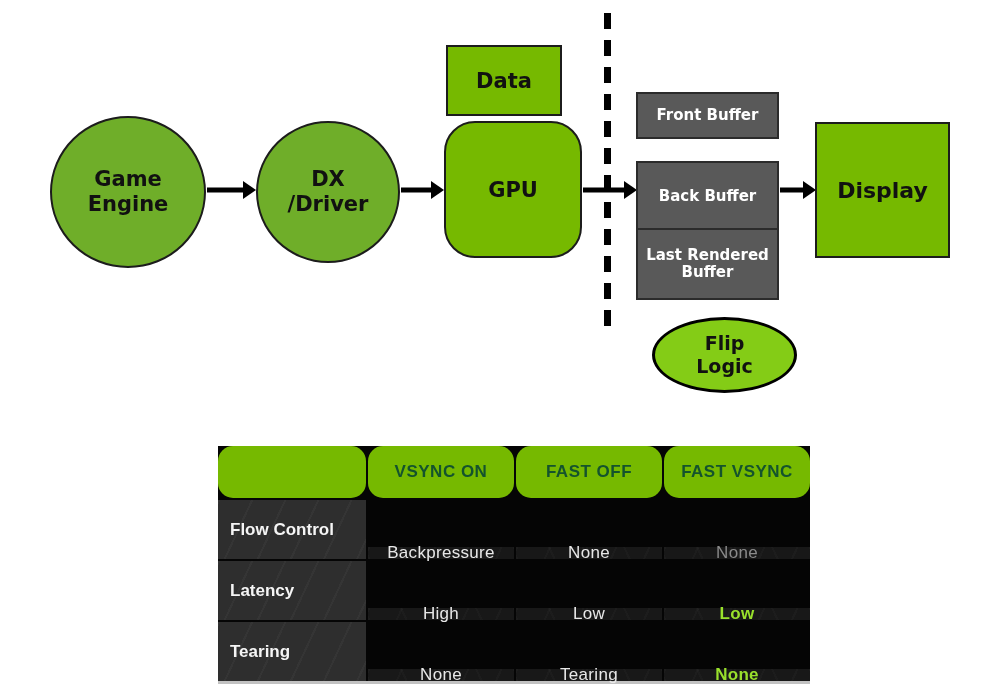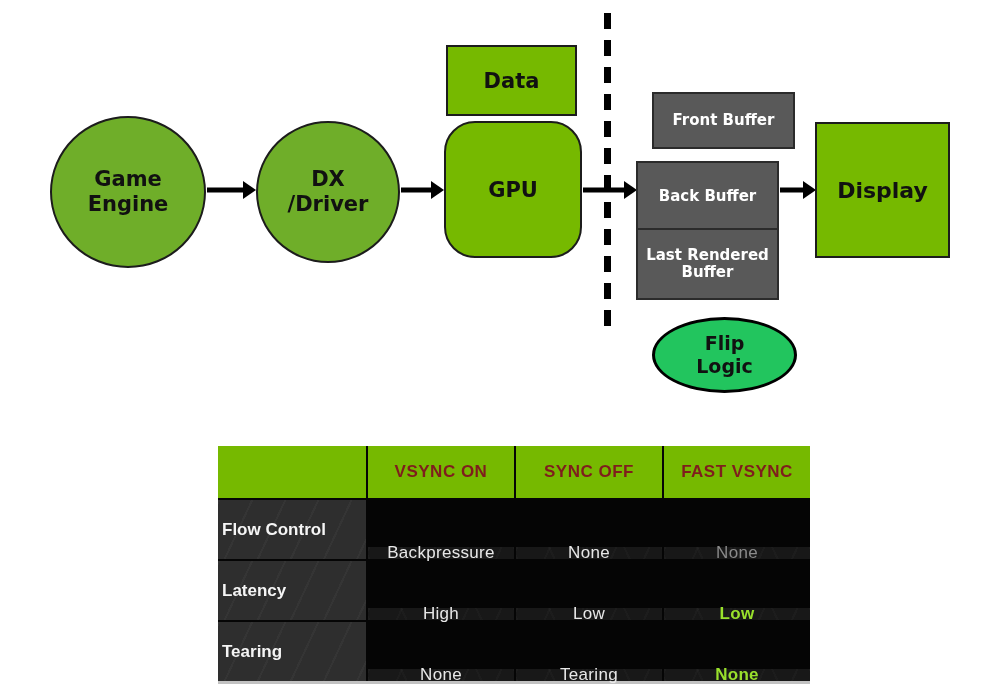--- a/index.html
+++ b/index.html
@@ -36,21 +36,21 @@
     font-size: 21px;
   }
   .graybox {
     background: #595959;
     border: 2px solid #2b2b2b;
     color: #ffffff;
     font-size: 15px;
     line-height: 1.15;
   }
   .ellipse {
-    background: #22c55e;
+    background: #84cc16;
     border: 3px solid #000000;
     border-radius: 50%;
     font-size: 19px;
     line-height: 1.2;
   }
   
   .arrow { position: absolute; height: 18px; }
   .arrow .shaft {
     position: absolute;
     left: 0; right: 11px; top: 50%;
@@ -80,36 +80,37 @@
     width: 592px;
     display: grid;
     grid-template-columns: 148px 146px 146px 146px;
     grid-template-rows: 52px 59px 59px 59px;
     gap: 2px;
     background: #050505;
     box-shadow: 0 3px 0 rgba(120,120,120,0.45);
   }
   .th {
     background: #76B900;
-    color: #7f1d1d;
+    color: #14532d;
     font-weight: bold;
     font-size: 17px;
     letter-spacing: 0.5px;
     display: flex; align-items: center; justify-content: center;
     font-family: "Liberation Sans", sans-serif;
+    border-radius: 15px;
   }
   .rowlabel {
     background:
       repeating-linear-gradient(115deg, rgba(255,255,255,0.03) 0 2px, transparent 2px 30px),
       #2E2E2E;
     color: #f5f5f5;
     font-weight: bold;
     font-size: 17px;
     display: flex; align-items: center;
-    padding-left: 4px;
+    padding-left: 12px;
     box-sizing: border-box;
     font-family: "Liberation Sans", sans-serif;
   }
   .cell {
     background:
       repeating-linear-gradient(115deg, rgba(255,255,255,0.025) 0 2px, transparent 2px 30px),
       repeating-linear-gradient(65deg, rgba(255,255,255,0.02) 0 2px, transparent 2px 34px),
       #181818;
     color: #E8E8E8;
     font-size: 17px;
@@ -136,52 +137,52 @@
   </div>
 
   <div class="node circle multiline" style="left:256px; top:121px; width:144px; height:142px;">DX
 /Driver</div>
 
   <div class="arrow" style="left:401px; top:181px; width:43px;">
     <div class="shaft"></div>
     <div class="head"></div>
   </div>
 
-  <div class="node greenbox" style="left:446px; top:45px; width:131px; height:71px;">Data</div>
+  <div class="node greenbox" style="left:446px; top:45px; width:116px; height:71px;">Data</div>
 
   <div class="node greenbox" style="left:444px; top:121px; width:138px; height:137px;border-radius:31px;">GPU</div>
 
   <div class="arrow" style="left:583px; top:181px; width:54px;">
     <div class="shaft"></div>
     <div class="head"></div>
   </div>
 
   <div class="dashline" style="left:604px; top:13px; height:313px;"></div>
 
-  <div class="node graybox" style="left:652px; top:92px; width:143px; height:57px;">Front Buffer</div>
+  <div class="node graybox" style="left:636px; top:92px; width:143px; height:47px;">Front Buffer</div>
 
   <div class="node graybox" style="left:636px; top:161px; width:143px; height:71px;">Back Buffer</div>
 
   <div class="node graybox multiline" style="left:636px; top:228px; width:143px; height:72px;">Last Rendered
 Buffer</div>
 
   <div class="arrow" style="left:780px; top:181px; width:36px;">
     <div class="shaft"></div>
     <div class="head"></div>
   </div>
 
   <div class="node greenbox" style="left:815px; top:122px; width:135px; height:136px; font-size:22px;">Display</div>
 
   <div class="node ellipse multiline" style="left:652px; top:317px; width:145px; height:76px;">Flip
 Logic</div>
 
   <div id="sync-table">
     <div class="th"></div>
     <div class="th">VSYNC ON</div>
-    <div class="th">SYNC OFF</div>
+    <div class="th">FAST OFF</div>
     <div class="th">FAST VSYNC</div>
 
     <div class="rowlabel">Flow Control</div>
     <div class="cell">Backpressure</div>
     <div class="cell">None</div>
     <div class="cell dim">None</div>
 
     <div class="rowlabel">Latency</div>
     <div class="cell">High</div>
     <div class="cell">Low</div>

